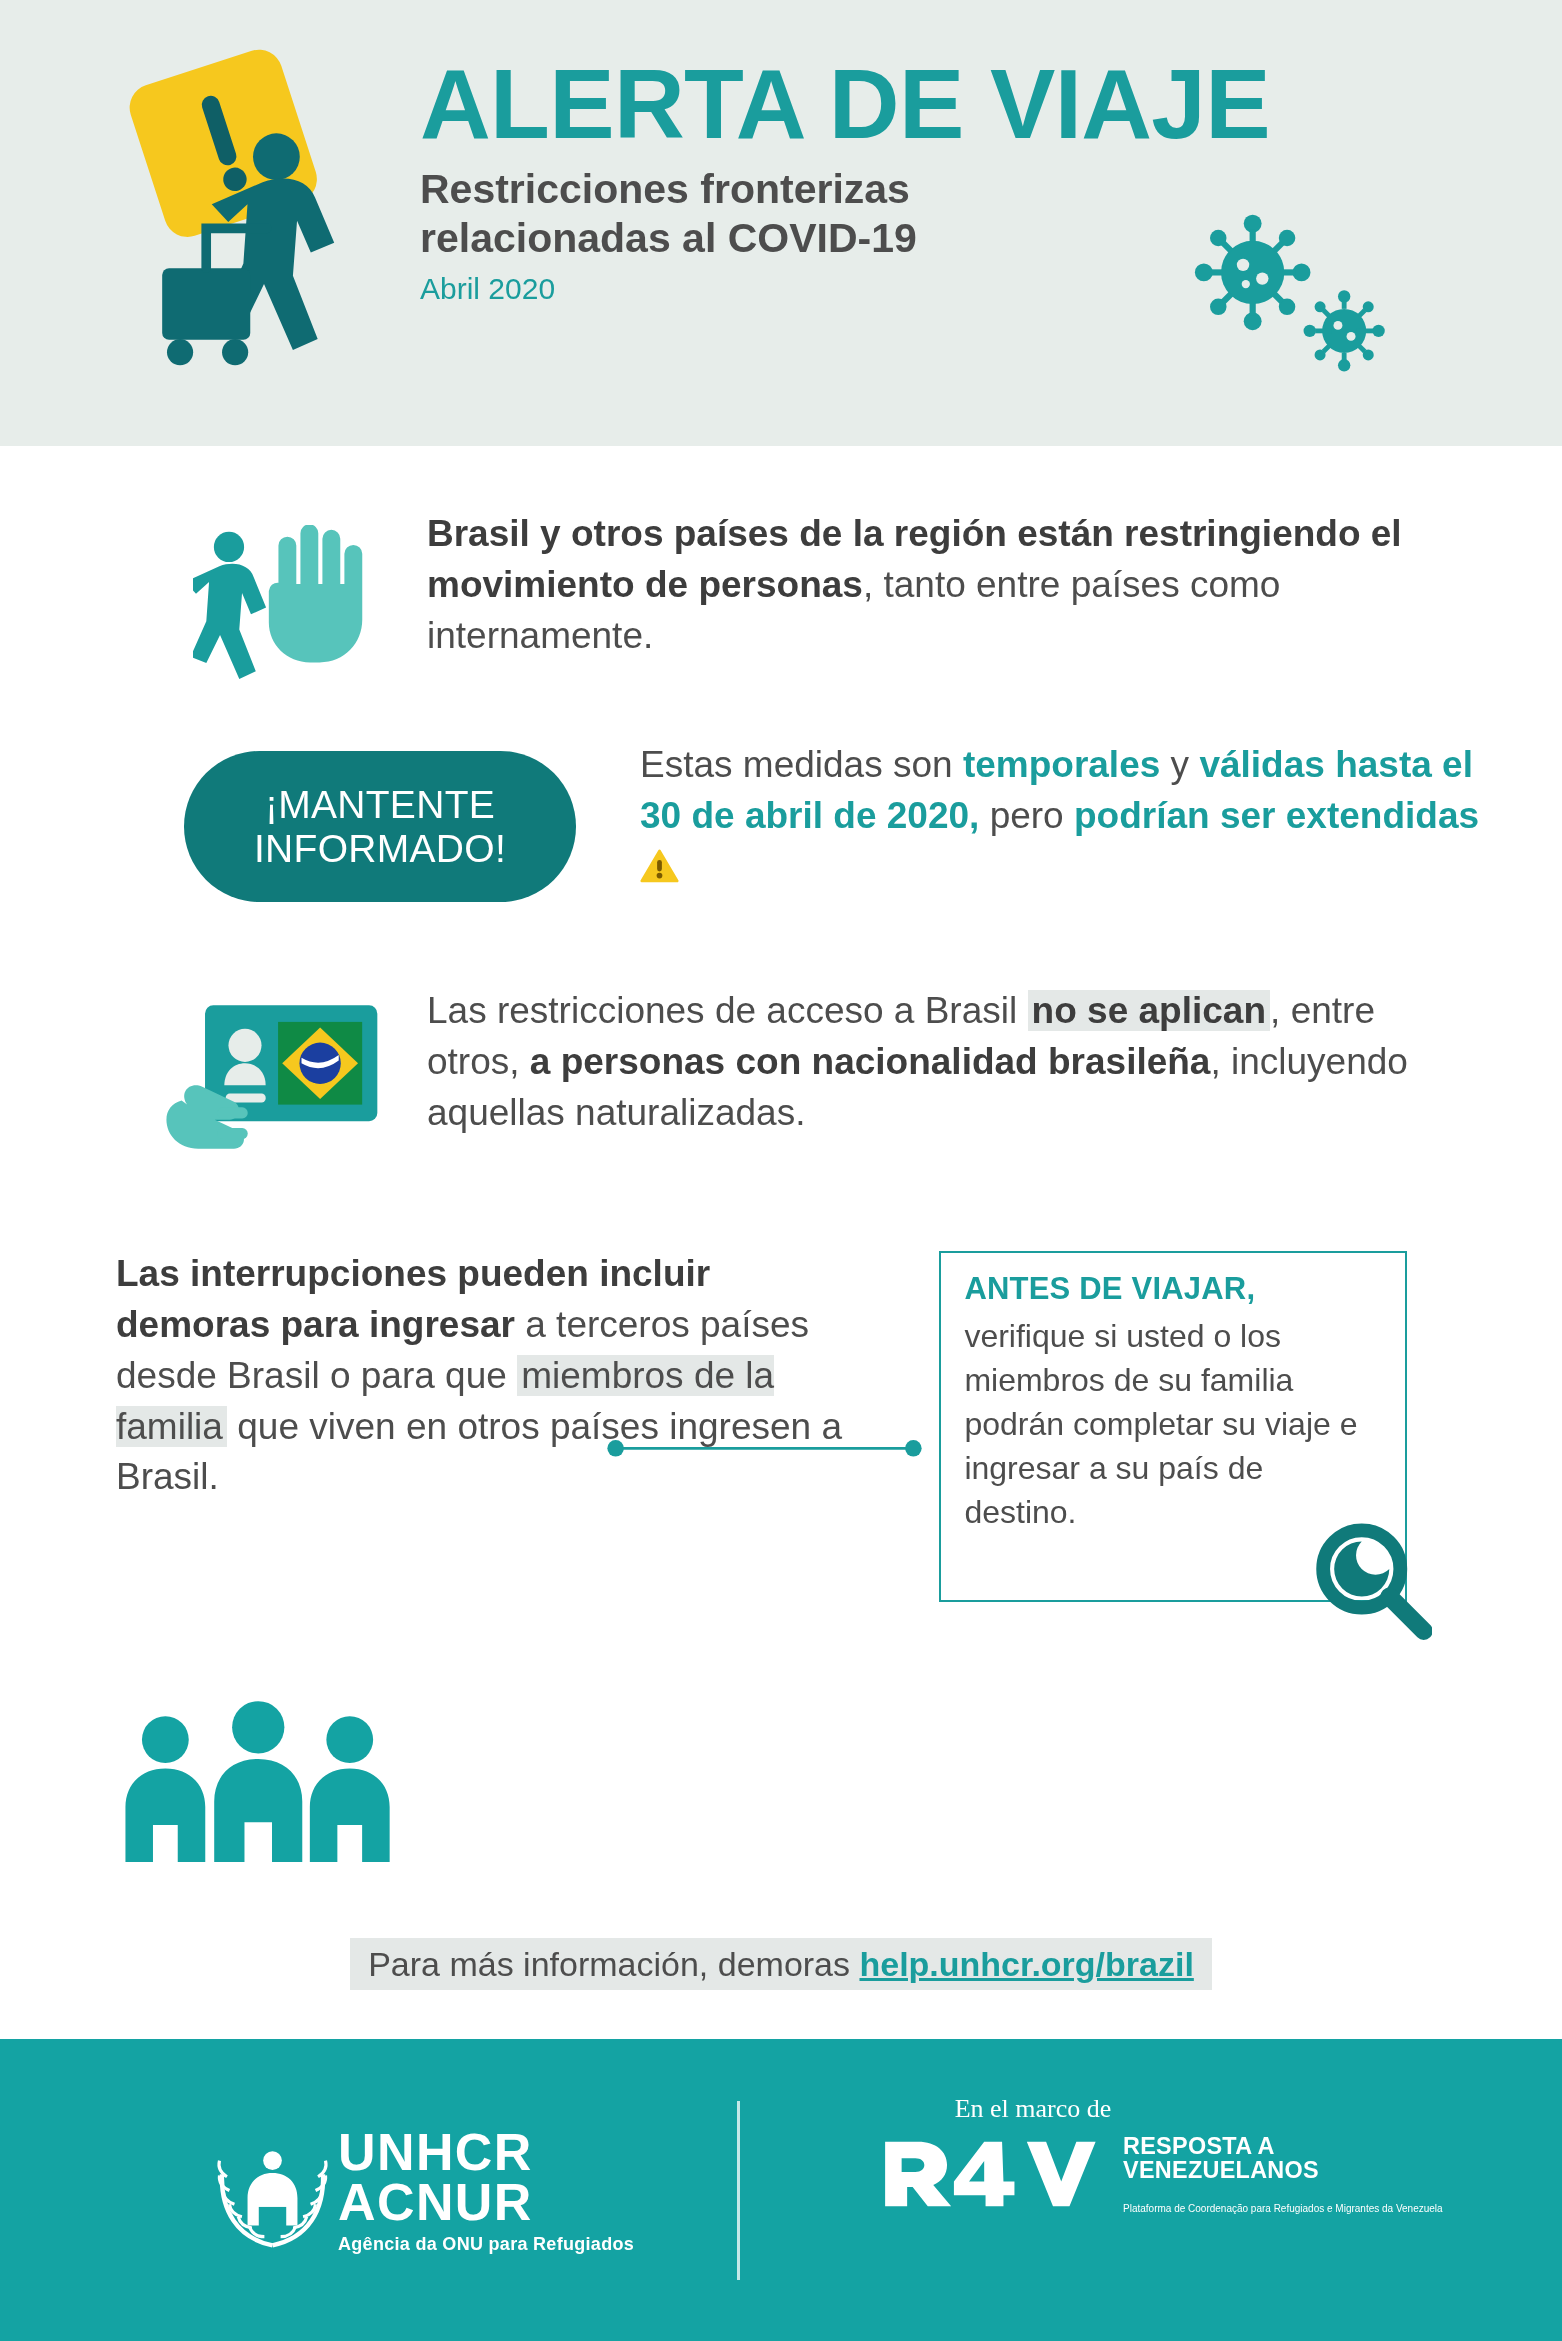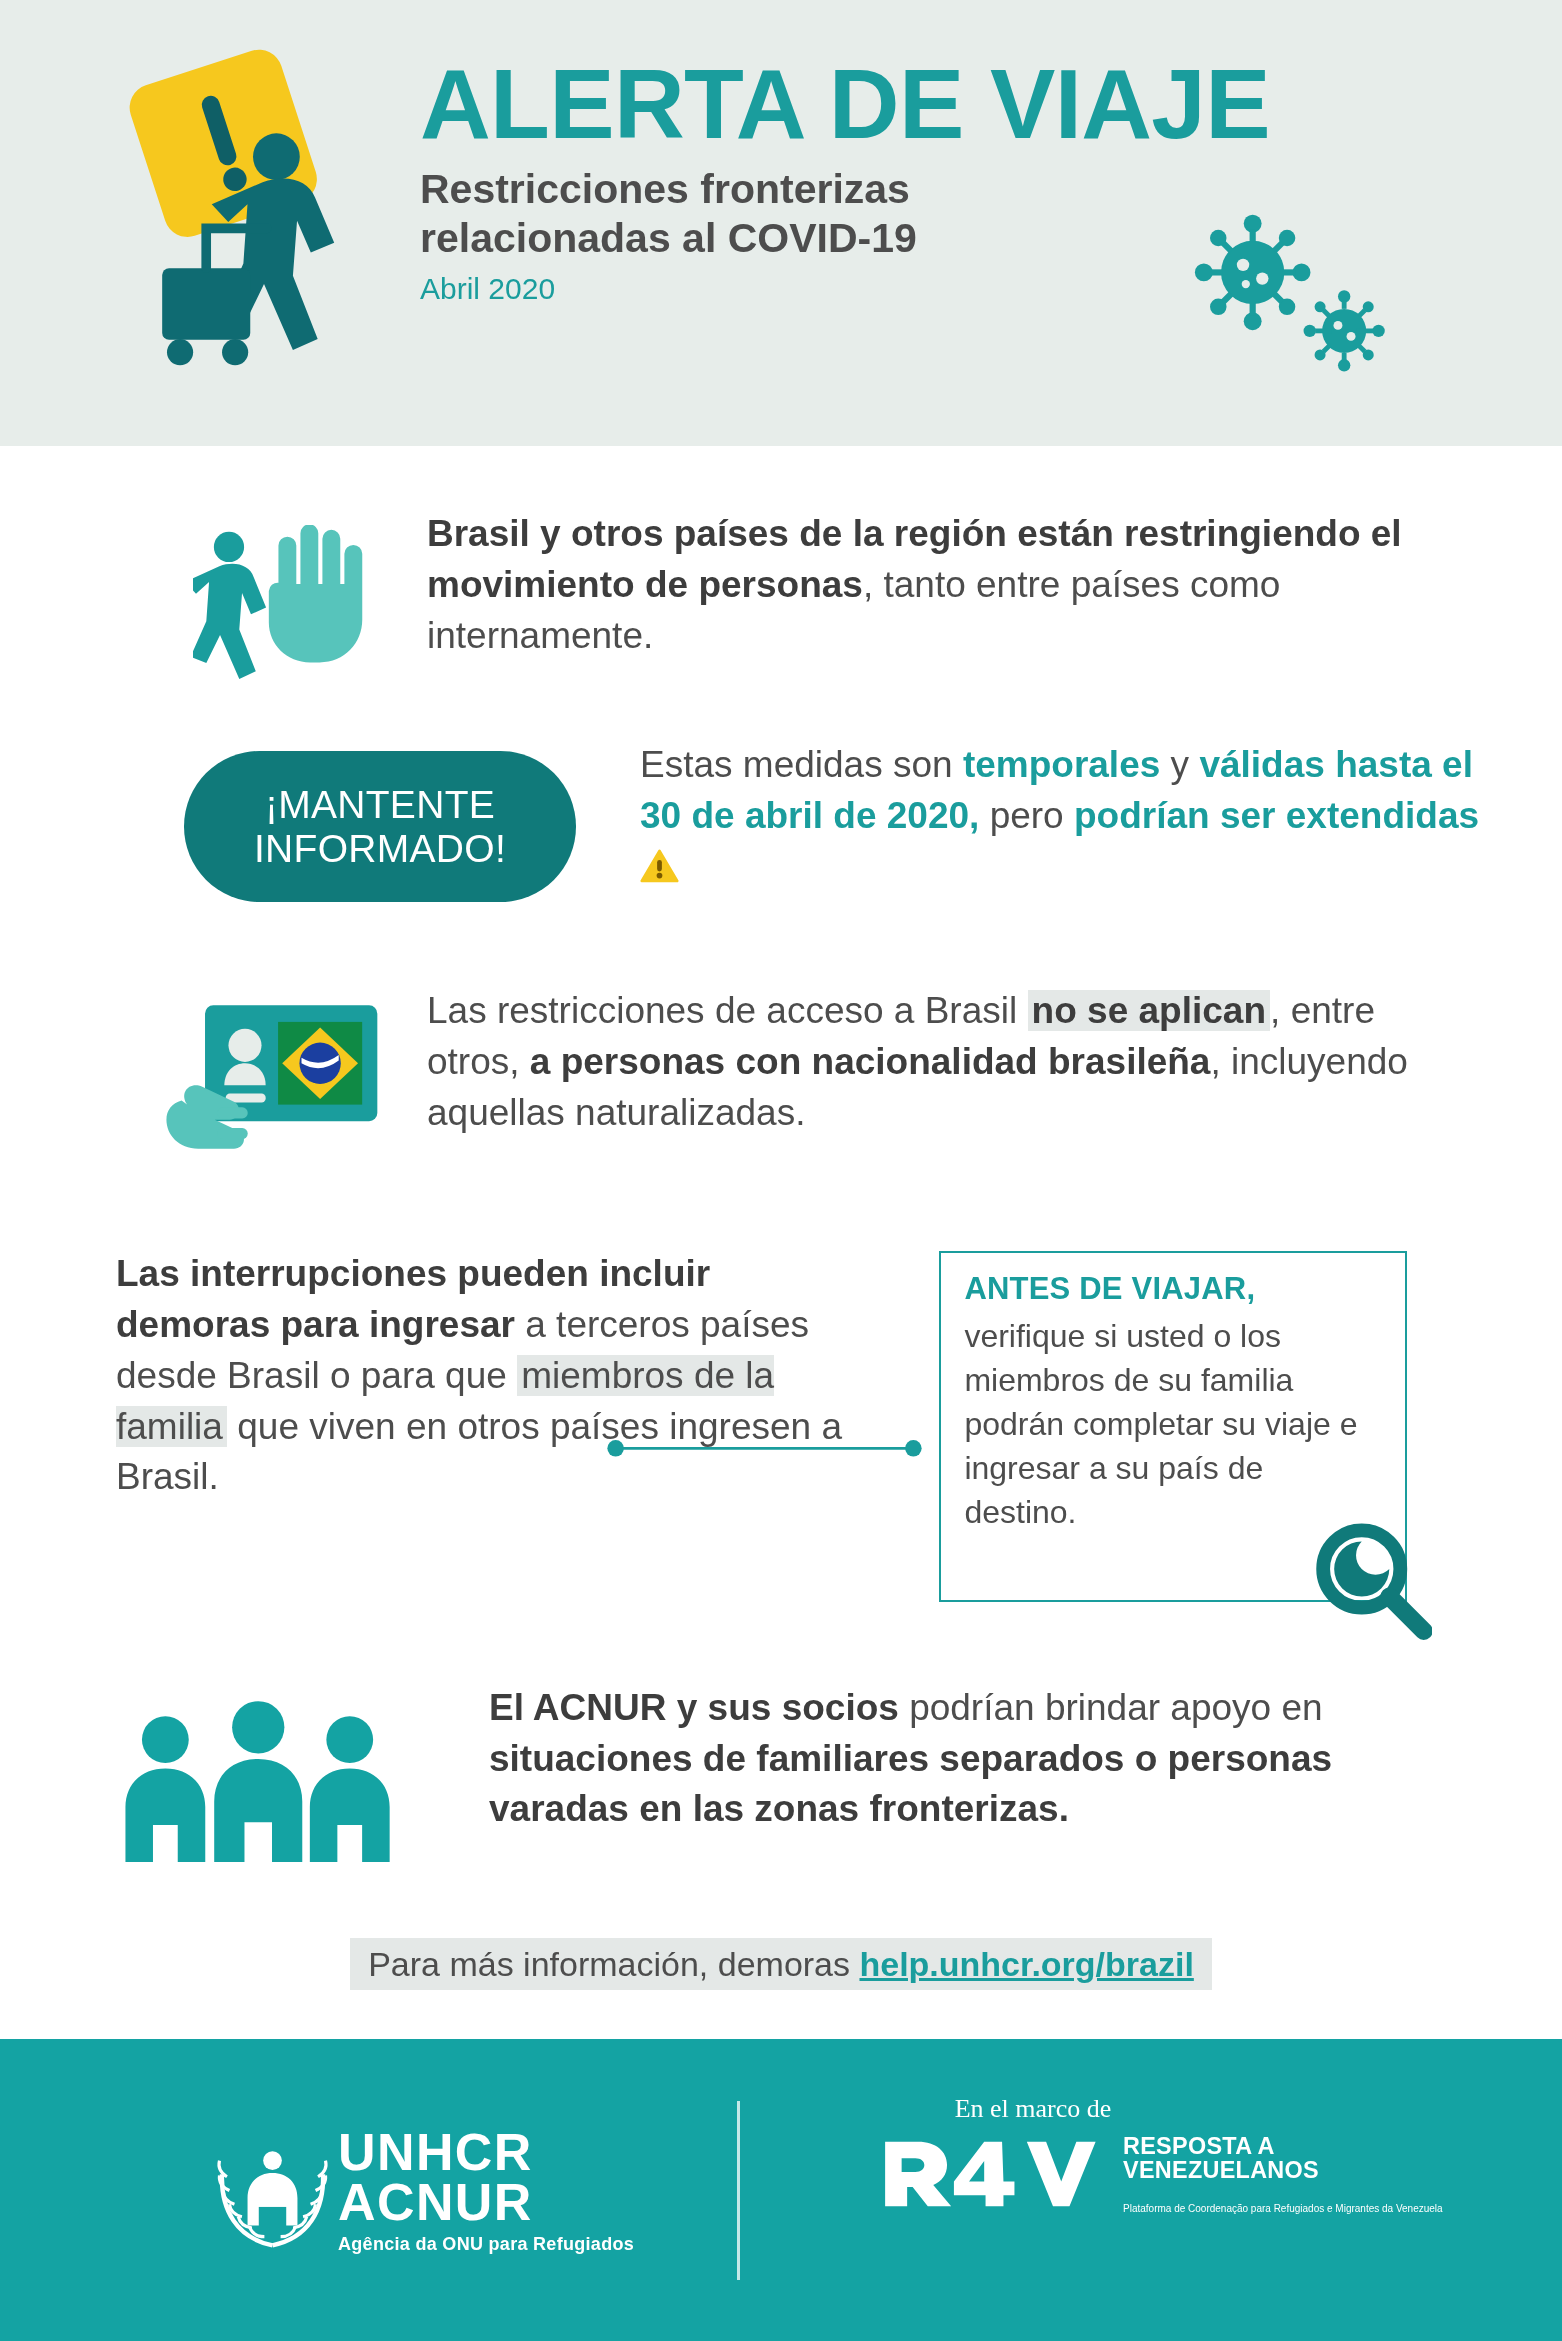--- a/index.html
+++ b/index.html
@@ -394,25 +394,20 @@
         <svg viewBox="0 0 450 250" width="310" height="172" aria-hidden="true">
           <g fill="#14a3a3">
             <circle cx="70" cy="62" r="34"></circle>
             <path d="M70 104 c-36 0 -58 24 -58 56 v80 h40 v-54 h36 v54 h40 v-80 c0 -32 -22 -56 -58 -56 z"></path>
             <circle cx="205" cy="44" r="38"></circle>
             <path d="M205 90 c-40 0 -64 26 -64 62 v88 h44 v-58 h40 v58 h44 v-88 c0 -36 -24 -62 -64 -62 z"></path>
             <circle cx="338" cy="62" r="34"></circle>
             <path d="M338 104 c-36 0 -58 24 -58 56 v80 h40 v-54 h36 v54 h40 v-80 c0 -32 -22 -56 -58 -56 z"></path>
           </g>
         </svg>
-      </div>
-      <div class="text">
-        <p class="p-lg">
-          <span class="b">El ACNUR y sus socios</span><span> podrían brindar apoyo en </span><span class="b">situaciones de familiares separados o personas varadas en las zonas fronterizas.</span>
-        </p>
       </div>
     </div>
 
     <div class="moreinfo">
       <span class="inner">
         <span>Para más información, demoras </span><a href="#">help.unhcr.org/brazil</a>
       </span>
     </div>
   </div>
 

